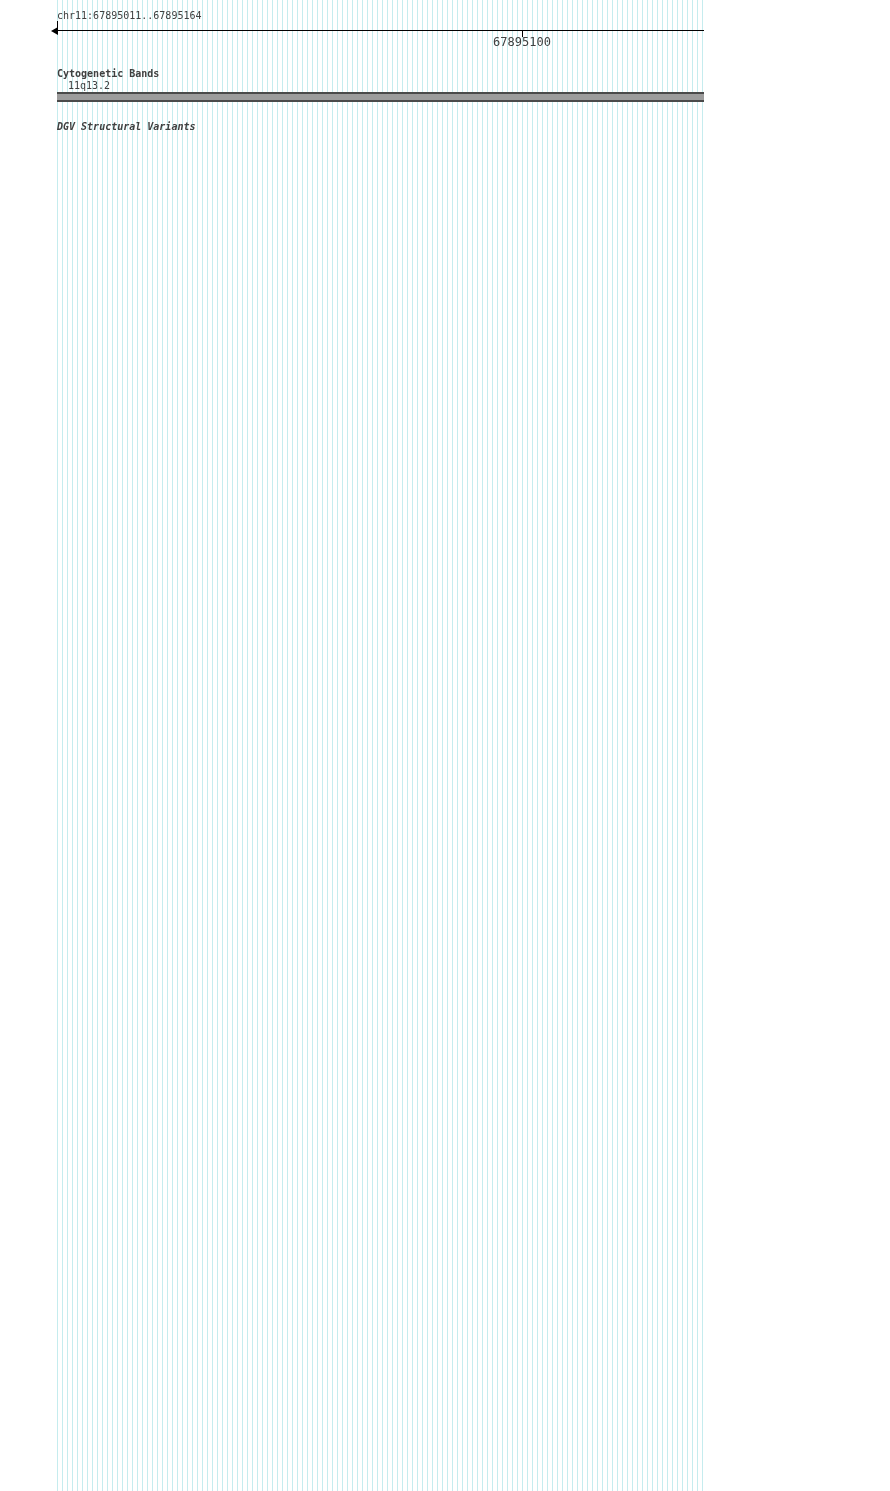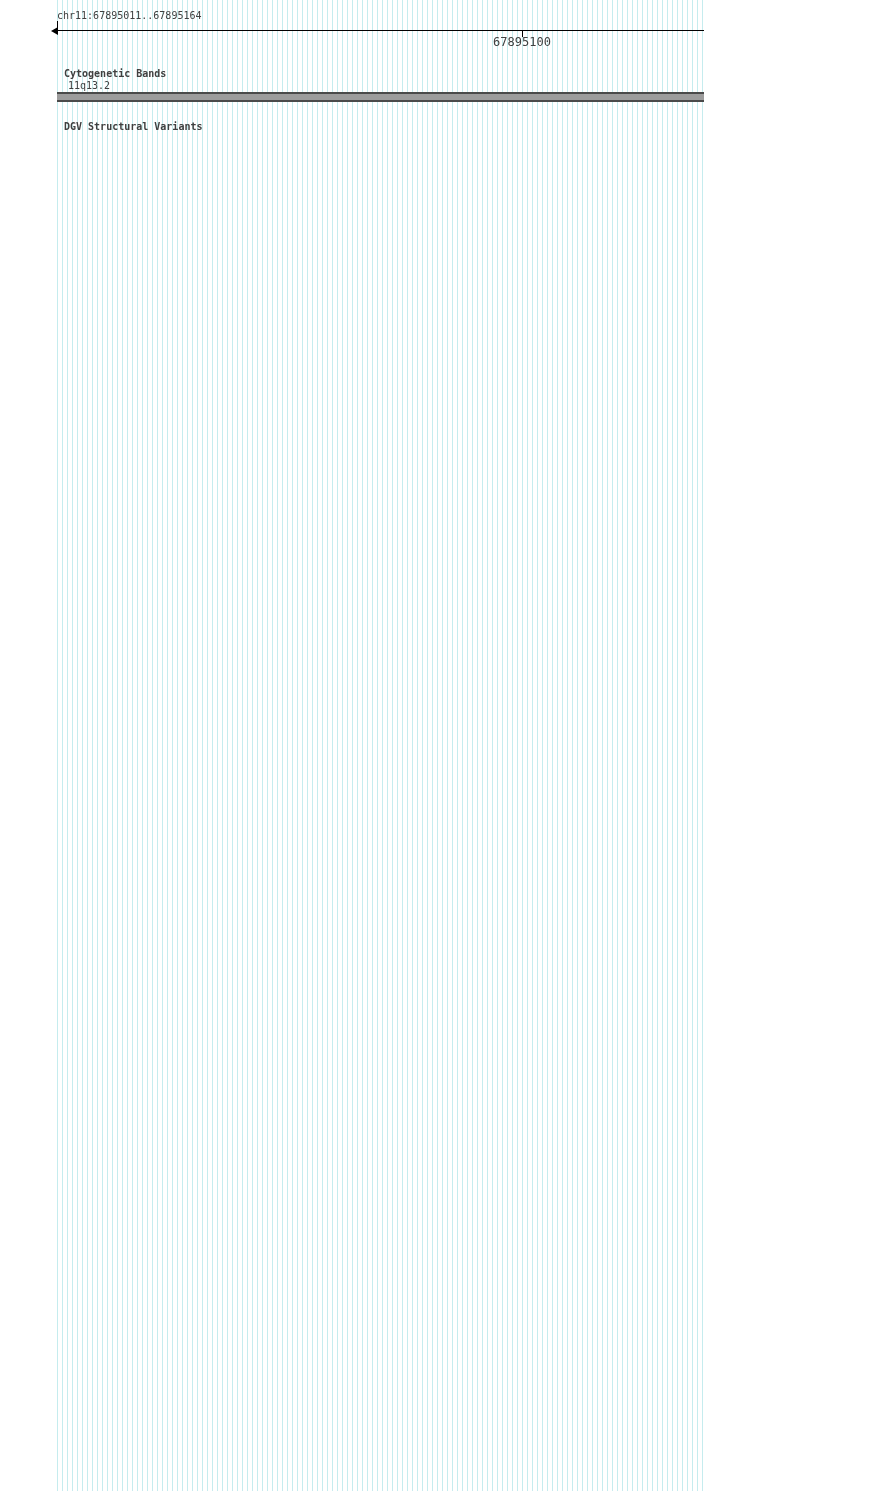--- a/index.html
+++ b/index.html
@@ -1,21 +1,21 @@
 <!DOCTYPE html>
 <html><head>
 <meta charset="utf-8">
 <style>
   html,body{margin:0;padding:0;background:#ffffff;}
   .canvas{position:relative;width:704px;height:1491px;overflow:hidden;background:#ffffff;
           font-family:"DejaVu Sans Mono",monospace;color:#404040;}
   .stripes{position:absolute;left:57px;top:0;width:811px;height:1491px;
            background:repeating-linear-gradient(to right,#c5ecee 0,#c5ecee 1px,#ffffff 1px,#ffffff 5px);}
   .txt{position:absolute;font-size:10px;line-height:11px;white-space:pre;}
-  .bold{font-weight:bold;margin-left:7px;}
+  .bold{font-weight:bold;}
   
   .ruler-line{position:absolute;left:57px;top:30px;width:811px;height:1px;background:#000;}
   .arrow{position:absolute;width:0;height:0;border-top:4px solid transparent;border-bottom:4px solid transparent;}
   .arrow-left{left:51px;top:27px;border-right:7px solid #000;}
   .arrow-right{left:867px;top:27px;border-left:7px solid #000;}
   .tick-left{position:absolute;left:57px;top:21px;width:1px;height:9px;background:#000;}
   .tick-center{position:absolute;left:522px;top:31px;width:1px;height:6px;background:#000;}
   .tick-label{position:absolute;left:482px;top:37px;width:80px;text-align:center;font-size:12px;line-height:11px;}
   
   .band-bar{position:absolute;left:57px;top:92px;width:811px;height:10px;box-sizing:border-box;
@@ -34,15 +34,15 @@
   <div class="ruler-line"></div>
   <div class="arrow arrow-left"></div>
   <div class="arrow arrow-right"></div>
   <div class="tick-center"></div>
   <span class="tick-label">67895100</span>
 
   <span class="txt bold" style="left:57px;top:68px;">Cytogenetic Bands</span>
   <span class="txt" style="left:68px;top:80px;">11q13.2</span>
   <div class="band-bar"></div>
 
-  <span class="txt bold" style="left:57px;top:121px;">DGV Structural Variants</span>
+  <span class="txt bold" style="left:57px;top:121px;font-style:italic;">DGV Structural Variants</span>
   <div id="rows"></div>
 </div>
 
 </body></html>

